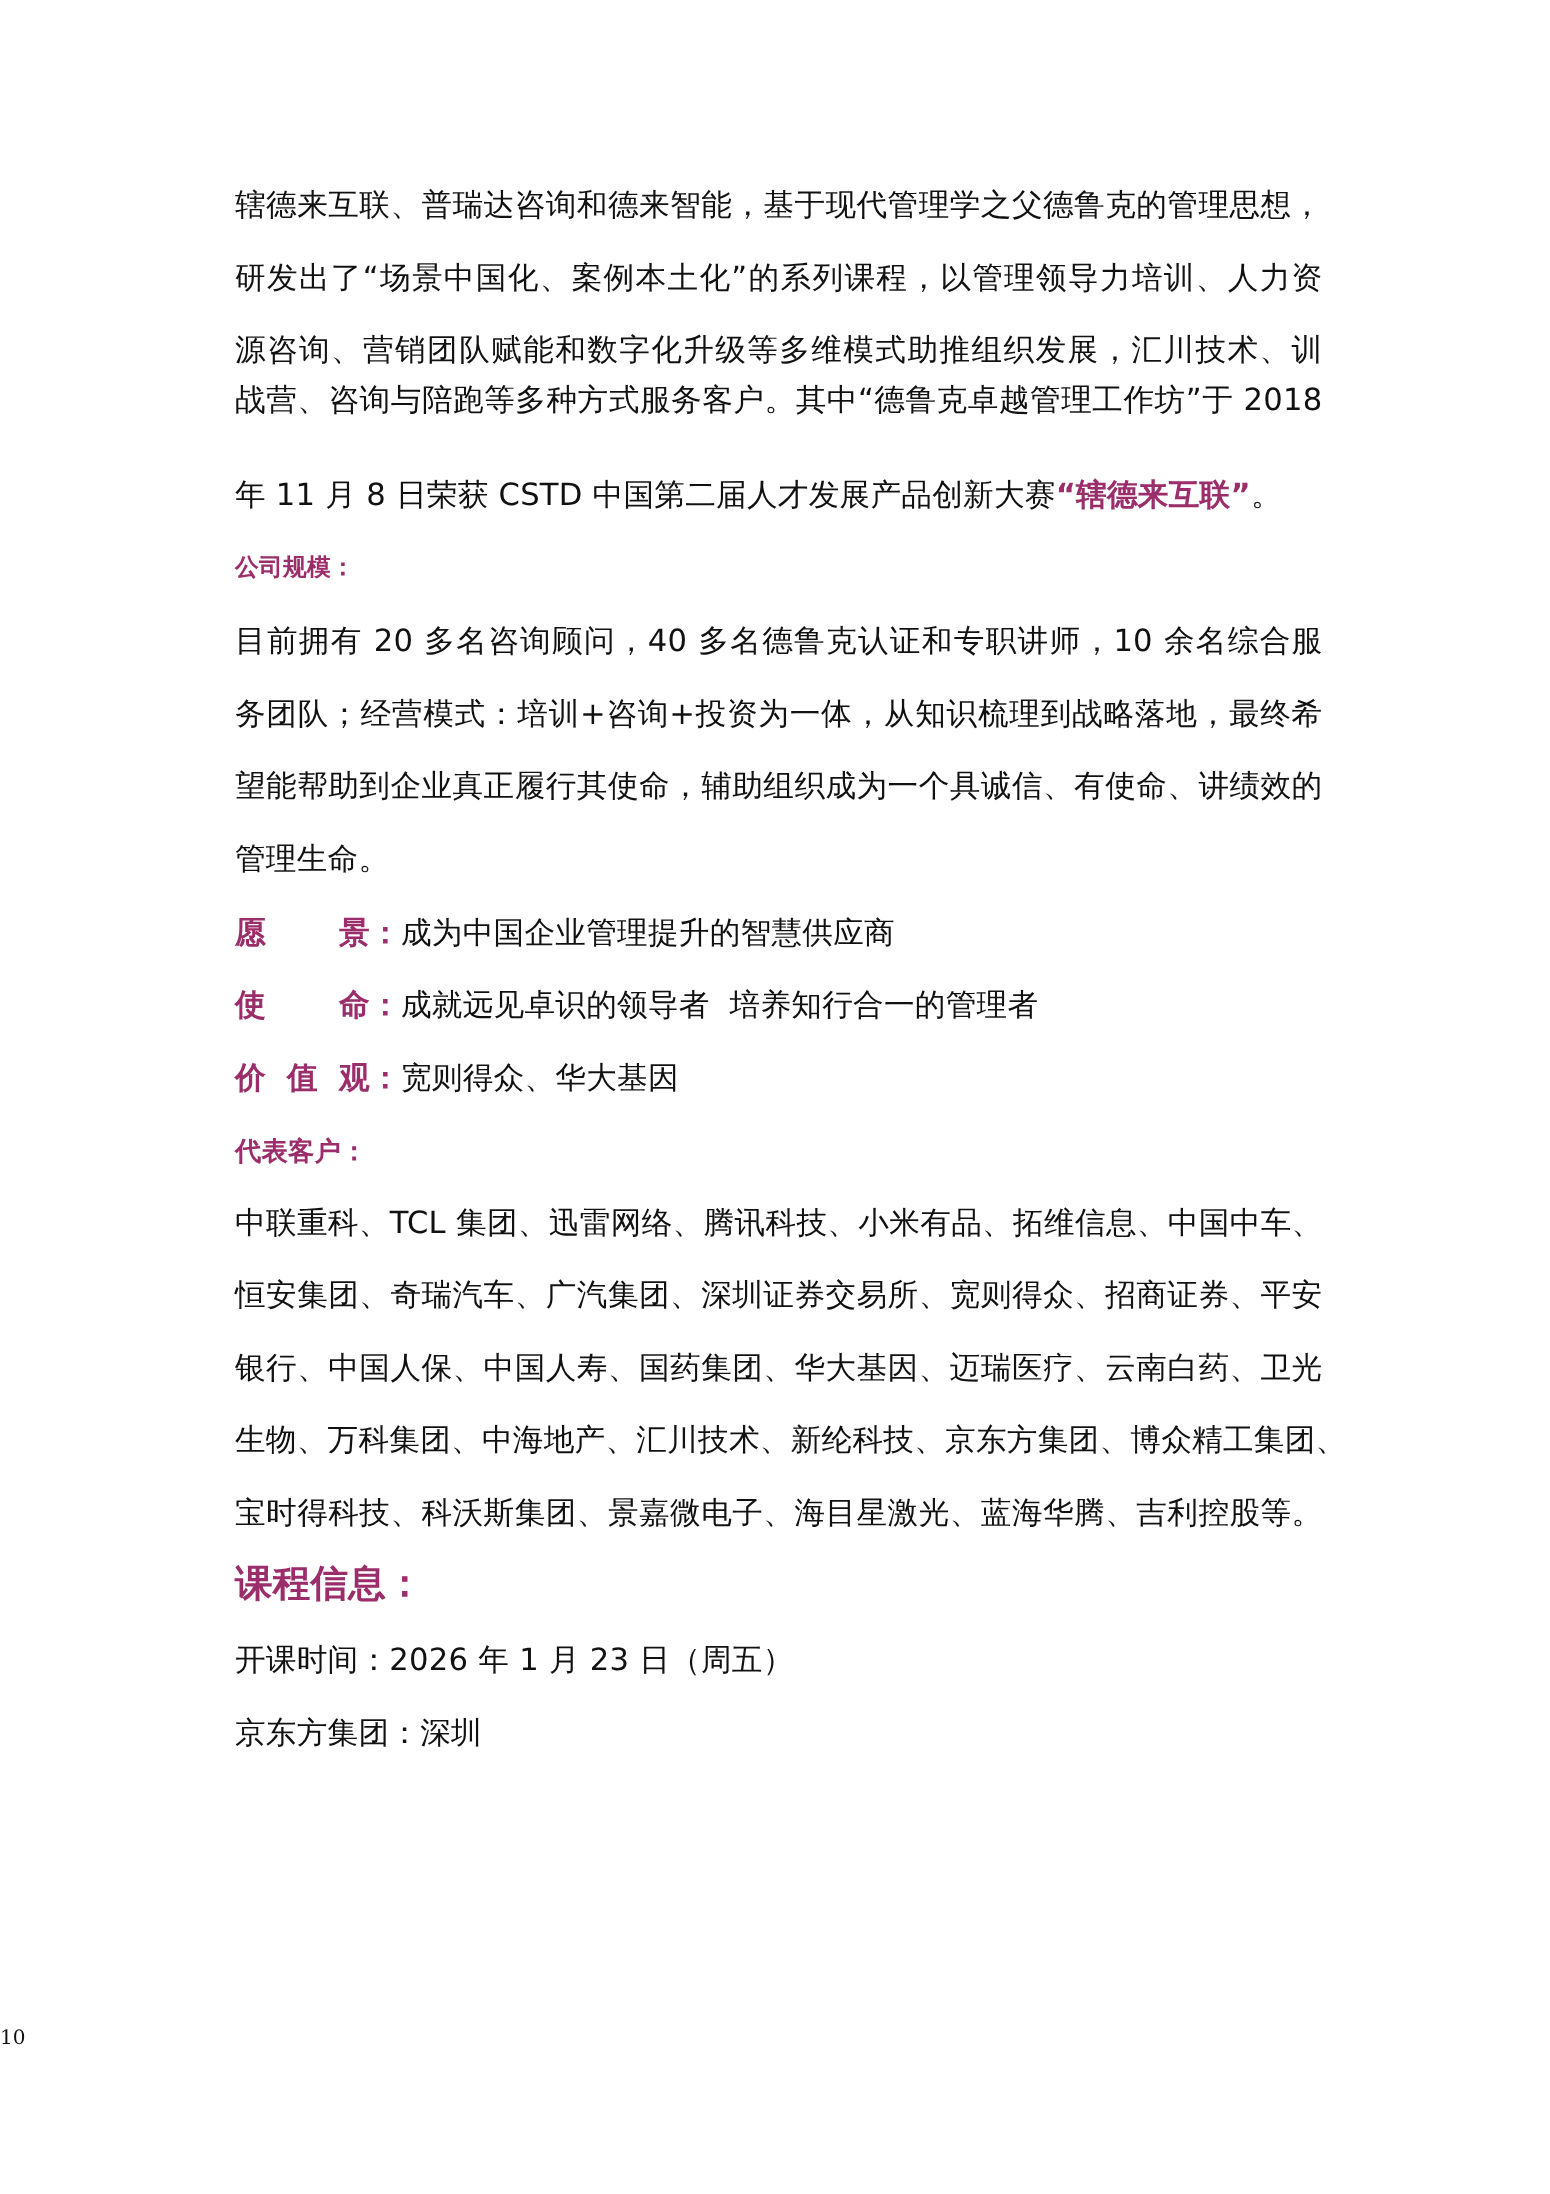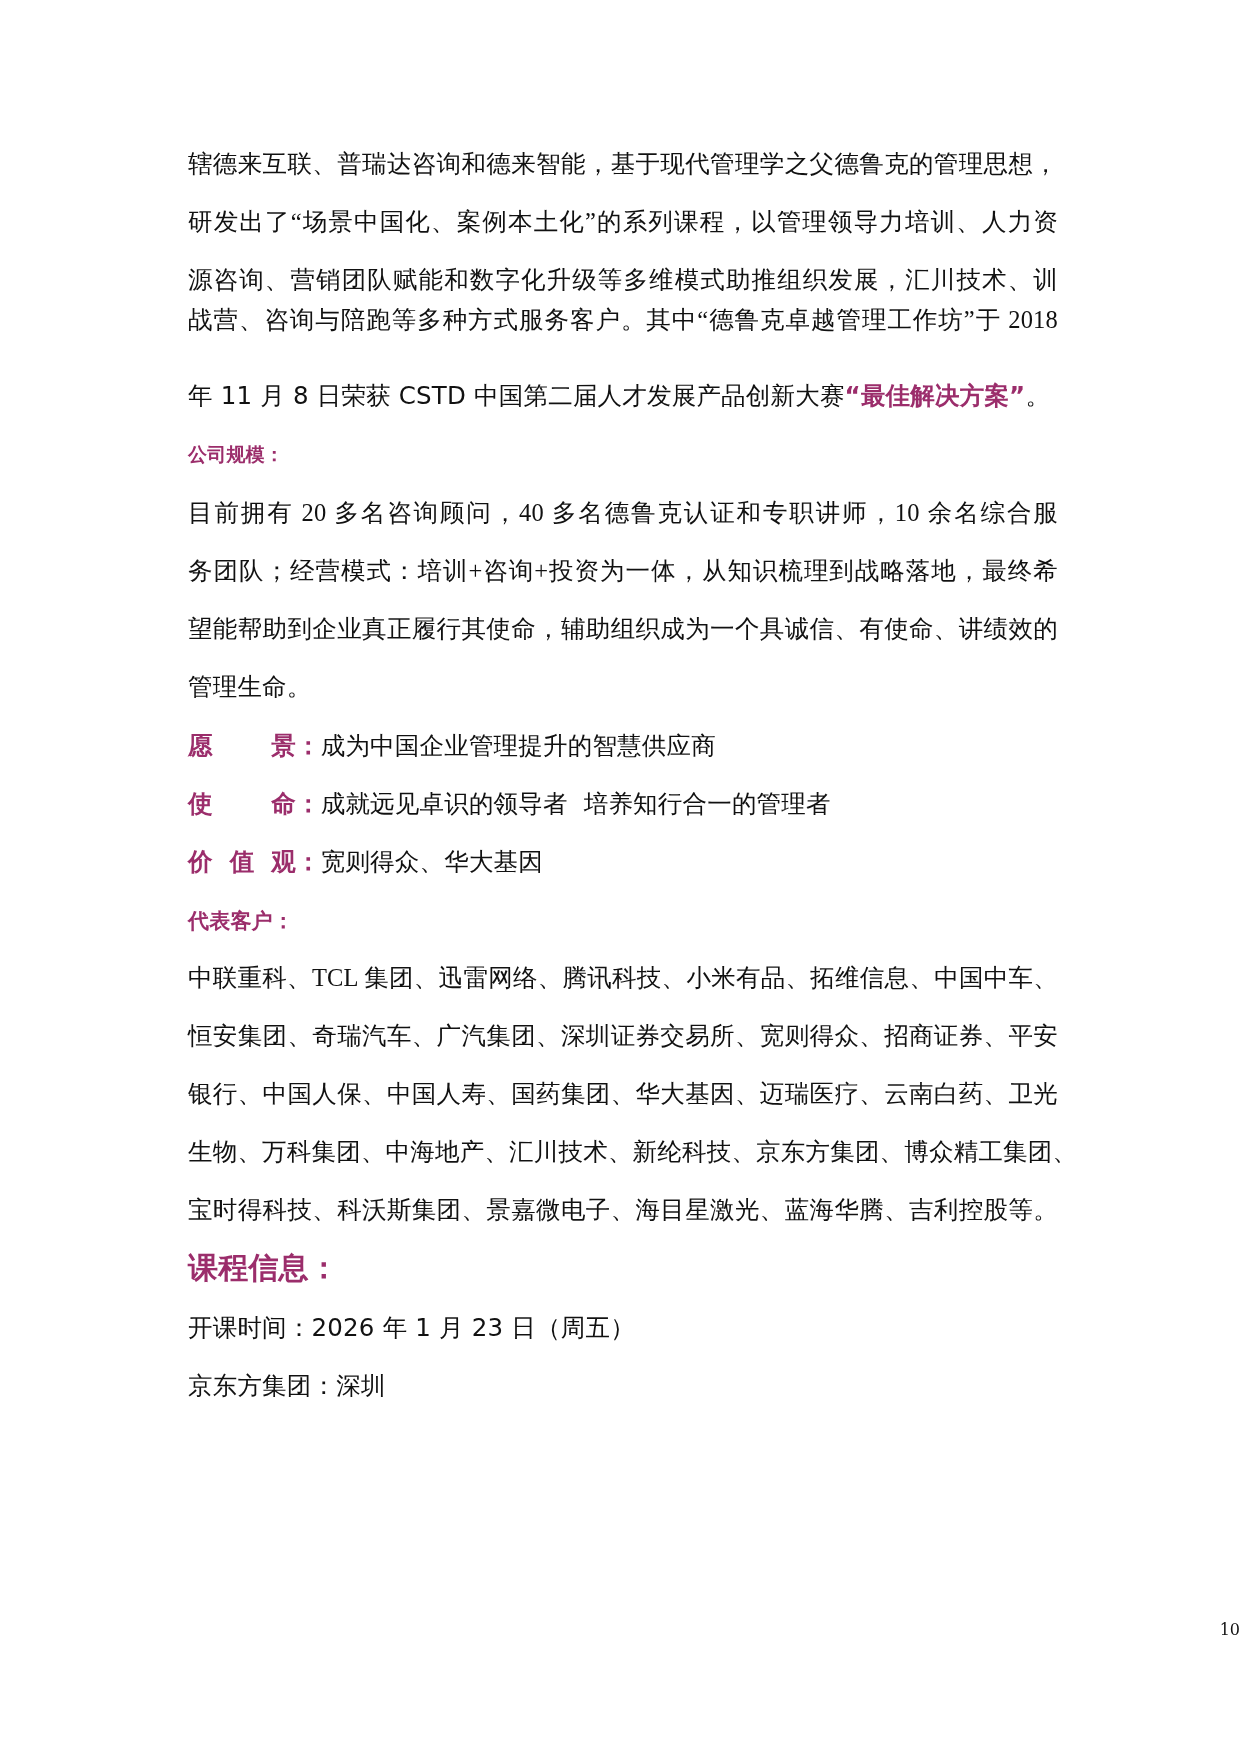--- a/index.html
+++ b/index.html
@@ -1,42 +1,42 @@
 <!DOCTYPE html>
 <html><head>
   <meta charset="utf-8">
   <style>
     html, body { margin: 0; padding: 0; background: #ffffff; }
     body { width: 1240px; height: 1755px; position: relative; overflow: hidden;
       font-family: "DejaVu Sans", "Liberation Sans", sans-serif; color: #111111; }
     .page { position: absolute; left: 188px; top: 0; width: 870px; }
     .line { position: absolute; left: 0; white-space: nowrap; font-size: 24.5px; line-height: 32px; letter-spacing: 0.2px; }
-    .justify { width: 870px; text-align: justify; text-align-last: justify; font-family: Liberation Serif, serif; }
+    .justify { width: 870px; text-align: justify; text-align-last: justify; }
     .accent { color: #9B2D6B; font-weight: bold; }
     .h-section { font-size: 19px; }
     .h-small { font-size: 21px; text-align: center; }
     .h-large { font-size: 30px; }
     .label { display: inline-block; color: #9B2D6B; font-weight: bold; }
     .label.spaced { width: 108px; display: inline-flex; justify-content: space-between; }
     .label.spaced3 { width: 108px; display: inline-flex; justify-content: space-between; }
     .colon { color: #9B2D6B; font-weight: bold; }
-    .page-number { position: absolute; left: 0; width: 1240px; top: 1620px; text-align: right;
+    .page-number { position: absolute; left: 0; width: 1240px; top: 1620px; text-align: left;
       font-family: "DejaVu Serif", "Liberation Serif", serif; font-size: 16px; color: #111; }
   </style>
 </head>
 <body>
 
 <div class="page">
 
   <div class="line justify" style="top:148px">辖德来互联、普瑞达咨询和德来智能，基于现代管理学之父德鲁克的管理思想，</div>
   <div class="line justify" style="top:206px">研发出了“场景中国化、案例本土化”的系列课程，以管理领导力培训、人力资</div>
   <div class="line justify" style="top:264px">源咨询、营销团队赋能和数字化升级等多维模式助推组织发展，汇川技术、训</div>
   <div class="line justify" style="top:304px">战营、咨询与陪跑等多种方式服务客户。其中“德鲁克卓越管理工作坊”于 2018</div>
   <div class="line" style="top:380px">
-    <span>年 11 月 8 日荣获 CSTD 中国第二届人才发展产品创新大赛</span><span class="accent">“最佳解决方案”</span><span>。</span>
+    <span>年 11 月 8 日荣获 CSTD 中国第二届人才发展产品创新大赛</span><span class="accent">“辖德来互联”</span><span>。</span>
   </div>
 
   <div class="line accent h-section" style="top:438px">公司规模：</div>
   <div class="line justify" style="top:497px">目前拥有 20 多名咨询顾问，40 多名德鲁克认证和专职讲师，10 余名综合服</div>
   <div class="line justify" style="top:555px">务团队；经营模式：培训+咨询+投资为一体，从知识梳理到战略落地，最终希</div>
   <div class="line justify" style="top:613px">望能帮助到企业真正履行其使命，辅助组织成为一个具诚信、有使命、讲绩效的</div>
   <div class="line" style="top:671px">管理生命。</div>
 
   <div class="line" style="top:730px">
     <span class="label spaced">

